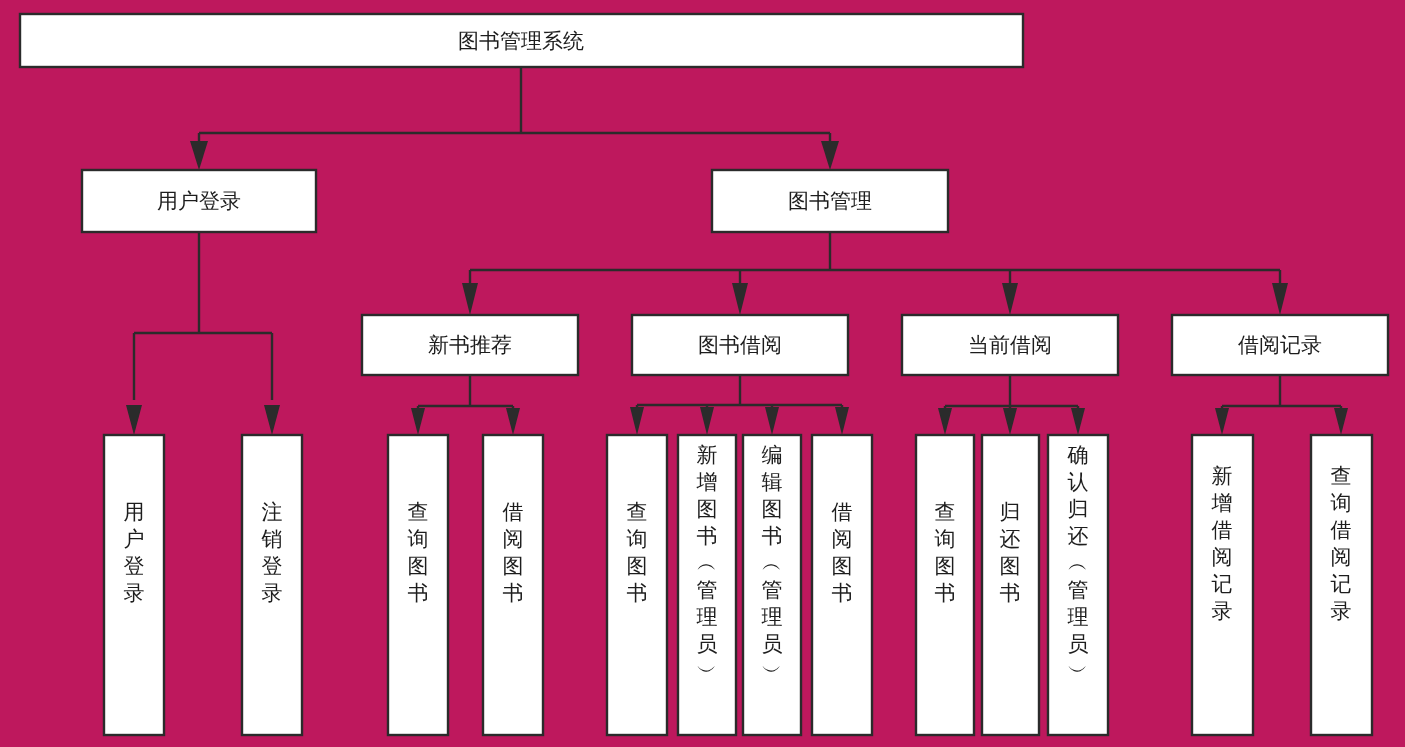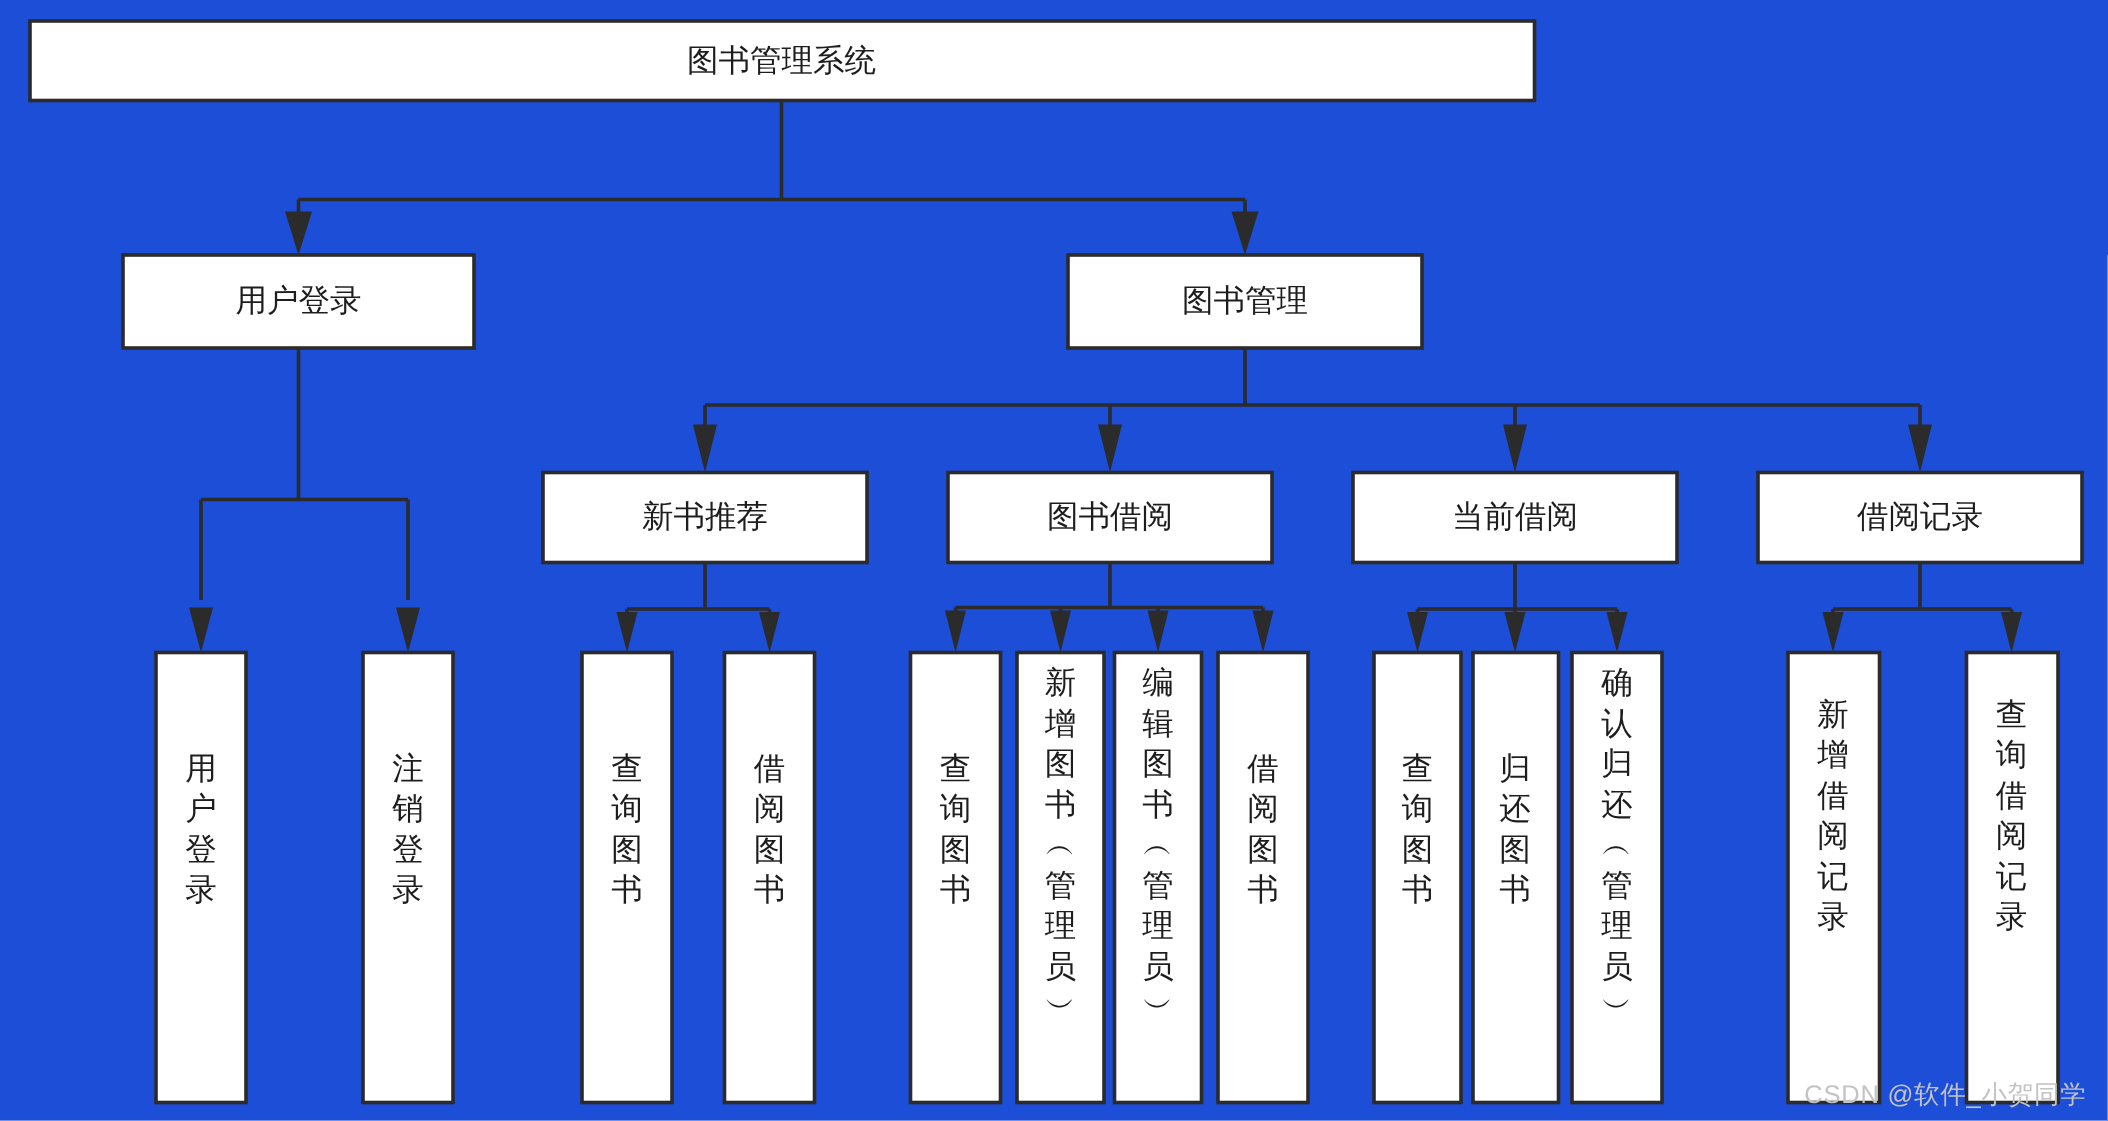--- a/index.html
+++ b/index.html
@@ -10,21 +10,21 @@
   body {
     width: 1405px;
     height: 747px;
     font-family: "Liberation Sans", sans-serif;
     overflow: hidden;
   }
   #diagram-root {
     position: relative;
     width: 1405px;
     height: 747px;
-    background: #1d4ed8;
+    background: #be185d;
   }
   svg.diagram {
     position: absolute;
     top: 0;
     left: 0;
     width: 1405px;
     height: 747px;
     display: block;
   }
   .node-box {
@@ -216,14 +216,13 @@
     <g>
       <rect class="node-box" x="1192" y="435" width="61" height="300"></rect>
       <text class="node-label-v" x="1222" y="483"><tspan x="1222" dy="0">新</tspan><tspan x="1222" dy="27">增</tspan><tspan x="1222" dy="27">借</tspan><tspan x="1222" dy="27">阅</tspan><tspan x="1222" dy="27">记</tspan><tspan x="1222" dy="27">录</tspan></text>
     </g>
     <g>
       <rect class="node-box" x="1311" y="435" width="61" height="300"></rect>
       <text class="node-label-v" x="1341" y="483"><tspan x="1341" dy="0">查</tspan><tspan x="1341" dy="27">询</tspan><tspan x="1341" dy="27">借</tspan><tspan x="1341" dy="27">阅</tspan><tspan x="1341" dy="27">记</tspan><tspan x="1341" dy="27">录</tspan></text>
     </g>
   </svg>
 
-  <div class="watermark">CSDN @软件_小贺同学</div>
 </div>
 
 </body></html>

